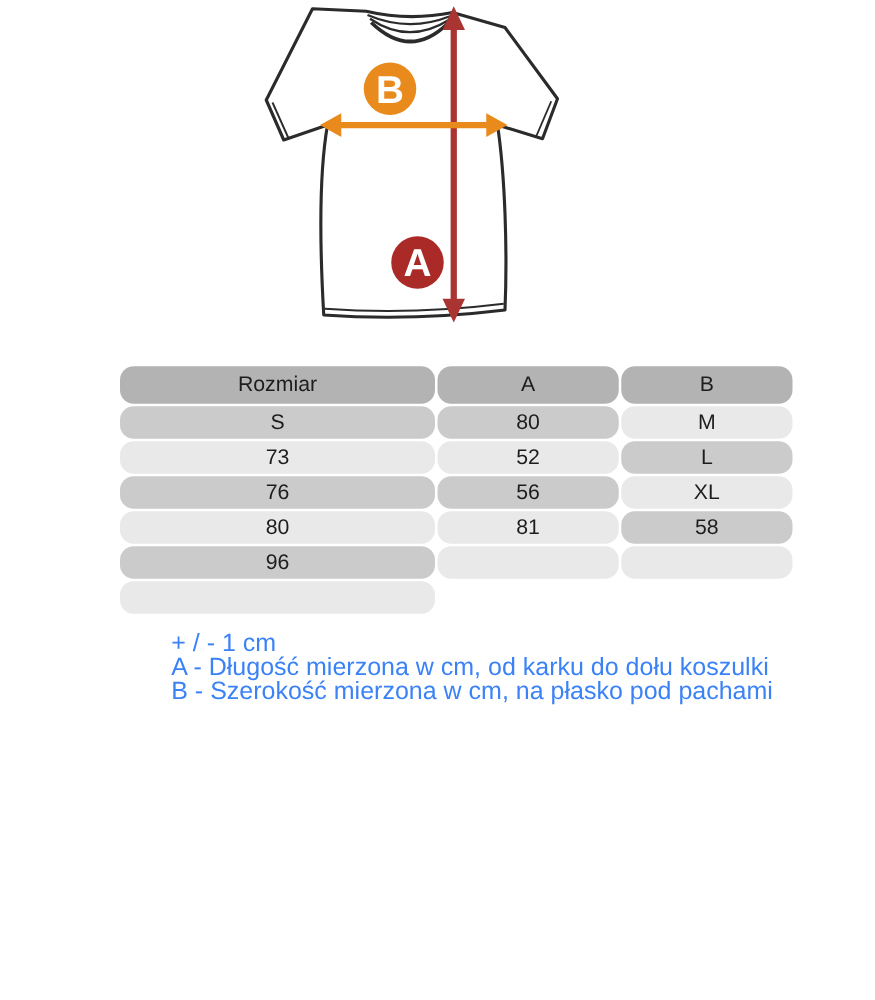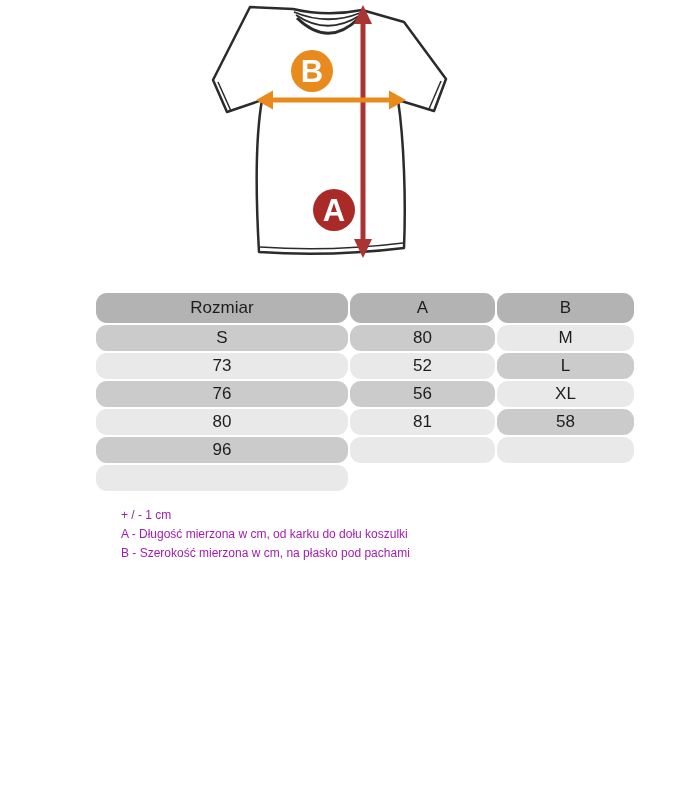--- a/index.html
+++ b/index.html
@@ -31,25 +31,25 @@
     justify-content: center;
     font-size: 17px;
     color: #1d1d1d;
     border-radius: 11px;
   }
   .th   { height: 30px; background: #b3b3b3; }
   .row-dark  { height: 26px; background: #cbcbcb; }
   .row-light { height: 26px; background: #e9e9e9; }
   .notes {
     position: absolute;
-    left: 121px;
+    left: 137px;
     top: 506px;
-    font-size: 12px;
+    font-size: 20px;
     line-height: 19px;
-    color: #a21caf;
+    color: #3b82f6;
   }
   .badge-letter {
     font-family: "Liberation Sans", sans-serif;
     font-weight: bold;
   }
 </style>
 </head>
 <body>
 
 <div class="page">

